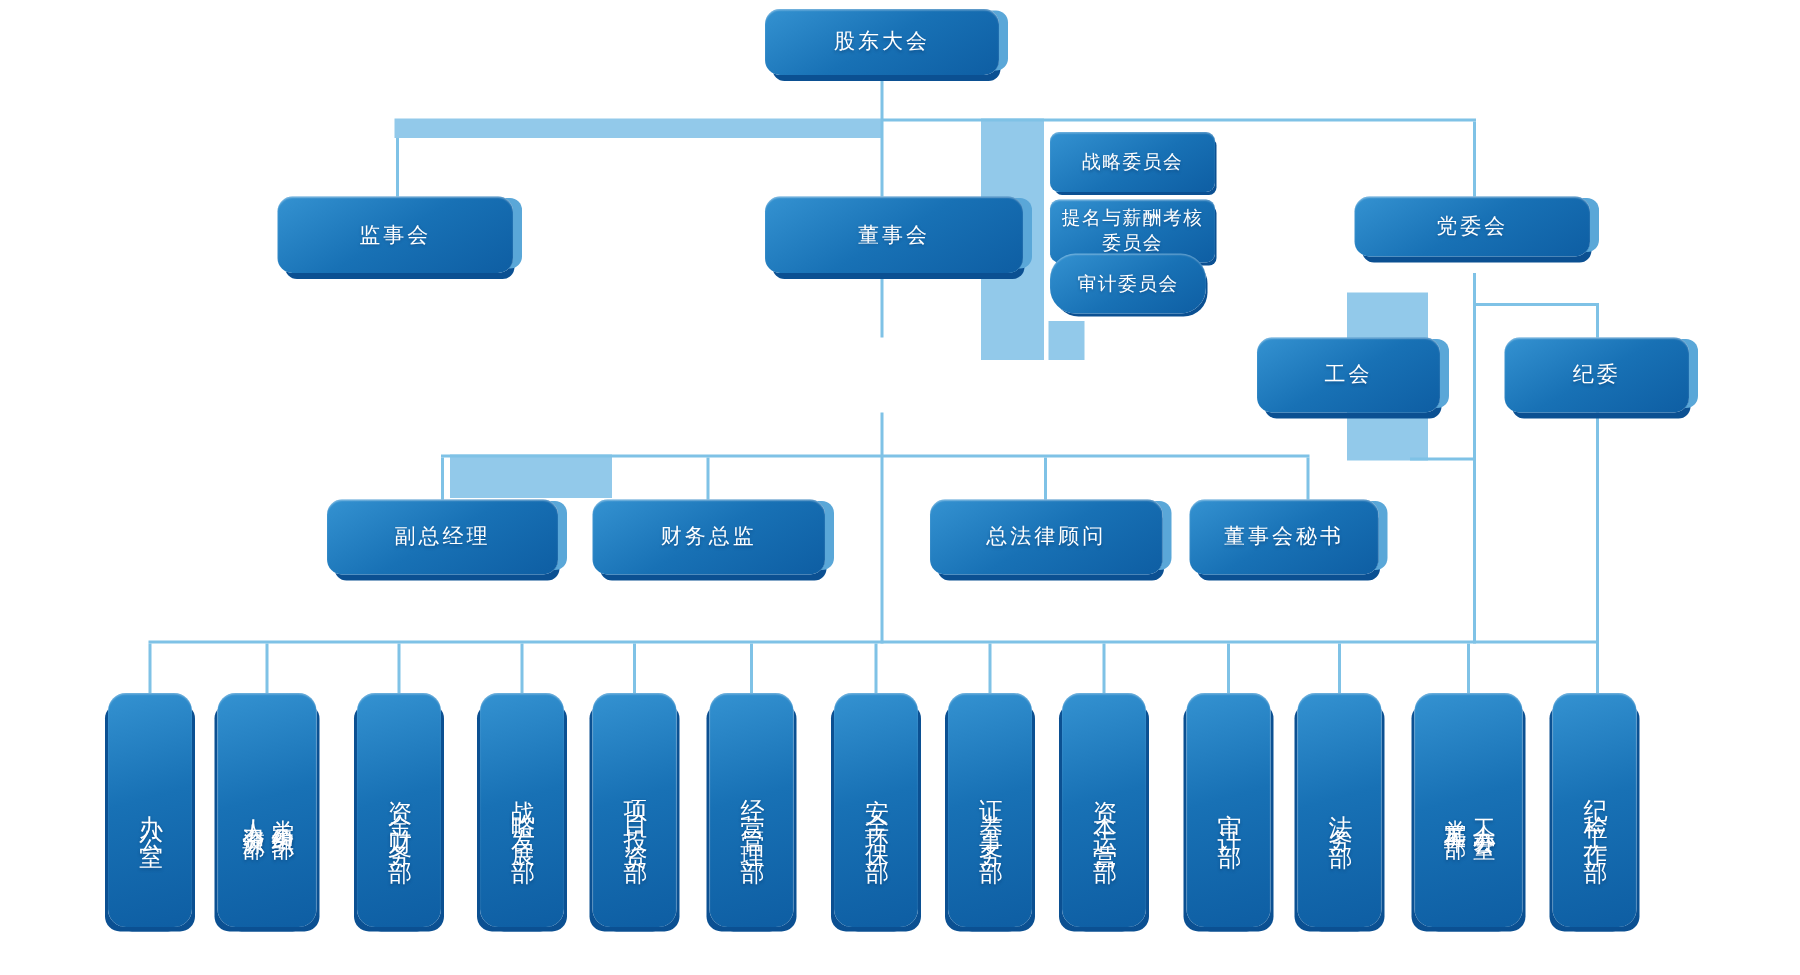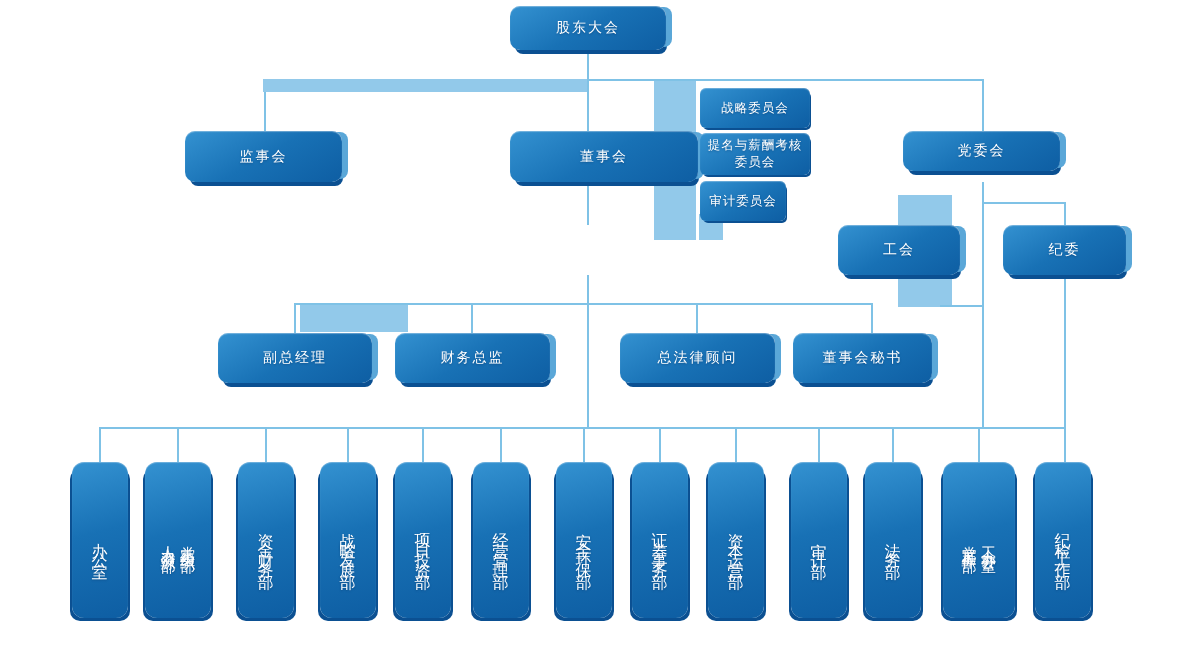--- a/index.html
+++ b/index.html
@@ -91,35 +91,35 @@
   <i class="ln" style="left:583px;top:429px;width:2px;height:33px;"></i>
   <i class="ln" style="left:659px;top:429px;width:2px;height:33px;"></i>
   <i class="ln" style="left:735px;top:429px;width:2px;height:33px;"></i>
   <i class="ln" style="left:818px;top:429px;width:2px;height:33px;"></i>
   <i class="ln" style="left:892px;top:429px;width:2px;height:33px;"></i>
   <i class="ln" style="left:978px;top:429px;width:2px;height:33px;"></i>
 
   <div class="node" style="left:510px;top:6px;width:156px;height:44px;">股东大会</div>
 
   <div class="node" style="left:185px;top:131px;width:157px;height:51px;">监事会</div>
-  <div class="node" style="left:510px;top:131px;width:188px;height:51px;">董事会</div>
+  <div class="node" style="left:510px;top:131px;width:172px;height:51px;">董事会</div>
   <div class="node" style="left:903px;top:131px;width:157px;height:40px;">党委会</div>
 
   <div class="committee" style="left:700px;top:88px;width:110px;height:40px;">战略委员会</div>
   <div class="committee" style="left:700px;top:133px;width:110px;height:42px;">提名与薪酬考核
 委员会</div>
-  <div class="committee" style="left:700px;top:181px;width:86px;height:40px;">审计委员会</div>
+  <div class="committee" style="left:700px;top:169px;width:104px;height:40px;border-radius:17px;">审计委员会</div>
 
   <div class="node" style="left:838px;top:225px;width:122px;height:50px;">工会</div>
   <div class="node" style="left:1003px;top:225px;width:123px;height:50px;">纪委</div>
 
   <div class="node" style="left:218px;top:333px;width:154px;height:50px;">副总经理</div>
   <div class="node" style="left:395px;top:333px;width:155px;height:50px;">财务总监</div>
   <div class="node" style="left:620px;top:333px;width:155px;height:50px;">总法律顾问</div>
-  <div class="node" style="left:793px;top:333px;width:139px;height:50px;">董事会秘书</div>
+  <div class="node" style="left:793px;top:333px;width:126px;height:50px;">董事会秘书</div>
 
   <div class="dept" style="left:72px;">
       <span>办公室</span>
     </div>
   <div class="dept two" style="left:145px;width:66px;">
       <span>党委组织部
 人力资源部</span>
     </div>
   <div class="dept" style="left:238px;">
       <span>资金财务部</span>

